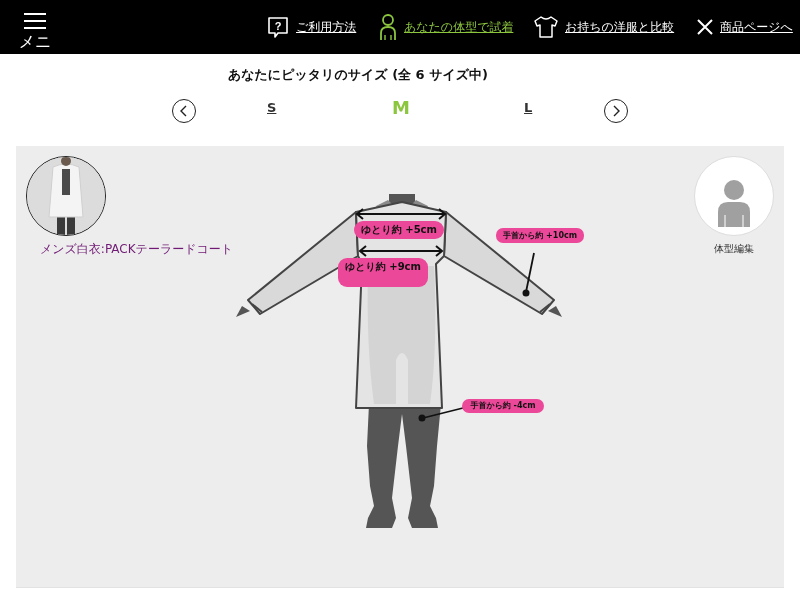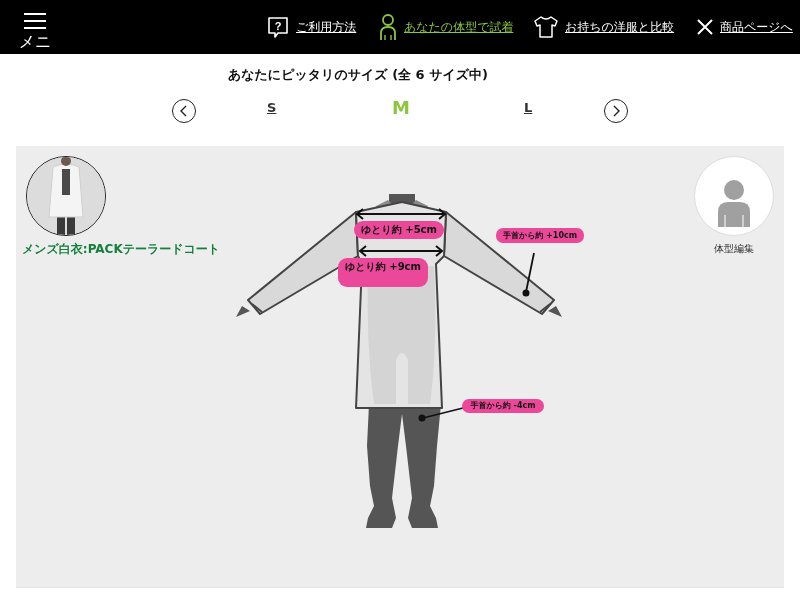--- a/index.html
+++ b/index.html
@@ -15,21 +15,21 @@
   .nav svg { display: block; margin-right: 6px; }
 
   .title { position: absolute; left: 0; top: 66px; width: 668px; text-align: center; font-size: 13px; font-weight: bold; color: #111; margin-left: 24px; }
   .size-row { position: absolute; left: 0; top: 96px; width: 800px; height: 30px; }
   .arrow-btn { position: absolute; top: 3px; width: 24px; height: 24px; border: 1.5px solid #222; border-radius: 50%; cursor: pointer; display: flex; align-items: center; justify-content: center; }
   .size { position: absolute; top: 4px; font-size: 13px; font-weight: bold; color: #333; text-decoration: underline; cursor: pointer; }
   .size.current { font-size: 18px; top: 1px; color: #8cc63f; text-decoration: none; }
 
   .stage { position: absolute; left: 16px; top: 146px; width: 768px; height: 442px; background: #ededed; border-bottom: 1px solid #e2e2e2; }
   .product-thumb { position: absolute; left: 10px; top: 10px; width: 80px; height: 80px; border-radius: 50%; border: 1.5px solid #222; overflow: hidden; background: #d8d8d8; cursor: pointer; }
-  .product-name { position: absolute; left: 6px; top: 95px; font-size: 12px; color: #15803d; white-space: nowrap; font-weight: bold; }
+  .product-name { position: absolute; left: 24px; top: 95px; font-size: 12px; color: #701a75; white-space: nowrap; }
   .avatar-btn { position: absolute; left: 678px; top: 10px; width: 80px; height: 80px; border-radius: 50%; background: #fff; border: 1px solid #ddd; cursor: pointer; }
   .avatar-edit { position: absolute; left: 678px; top: 96px; width: 80px; text-align: center; font-size: 10px; color: #333; cursor: pointer; }
 
   .figure { position: absolute; left: 0; top: 0; }
   .pill { position: absolute; background: #ec4899; border-radius: 9px; font-size: 10px; font-weight: bold; color: #111; text-align: center; white-space: nowrap; }
   .pill.small { font-size: 8px; border-radius: 7px; }
 </style>
 </head>
 <body>
 

